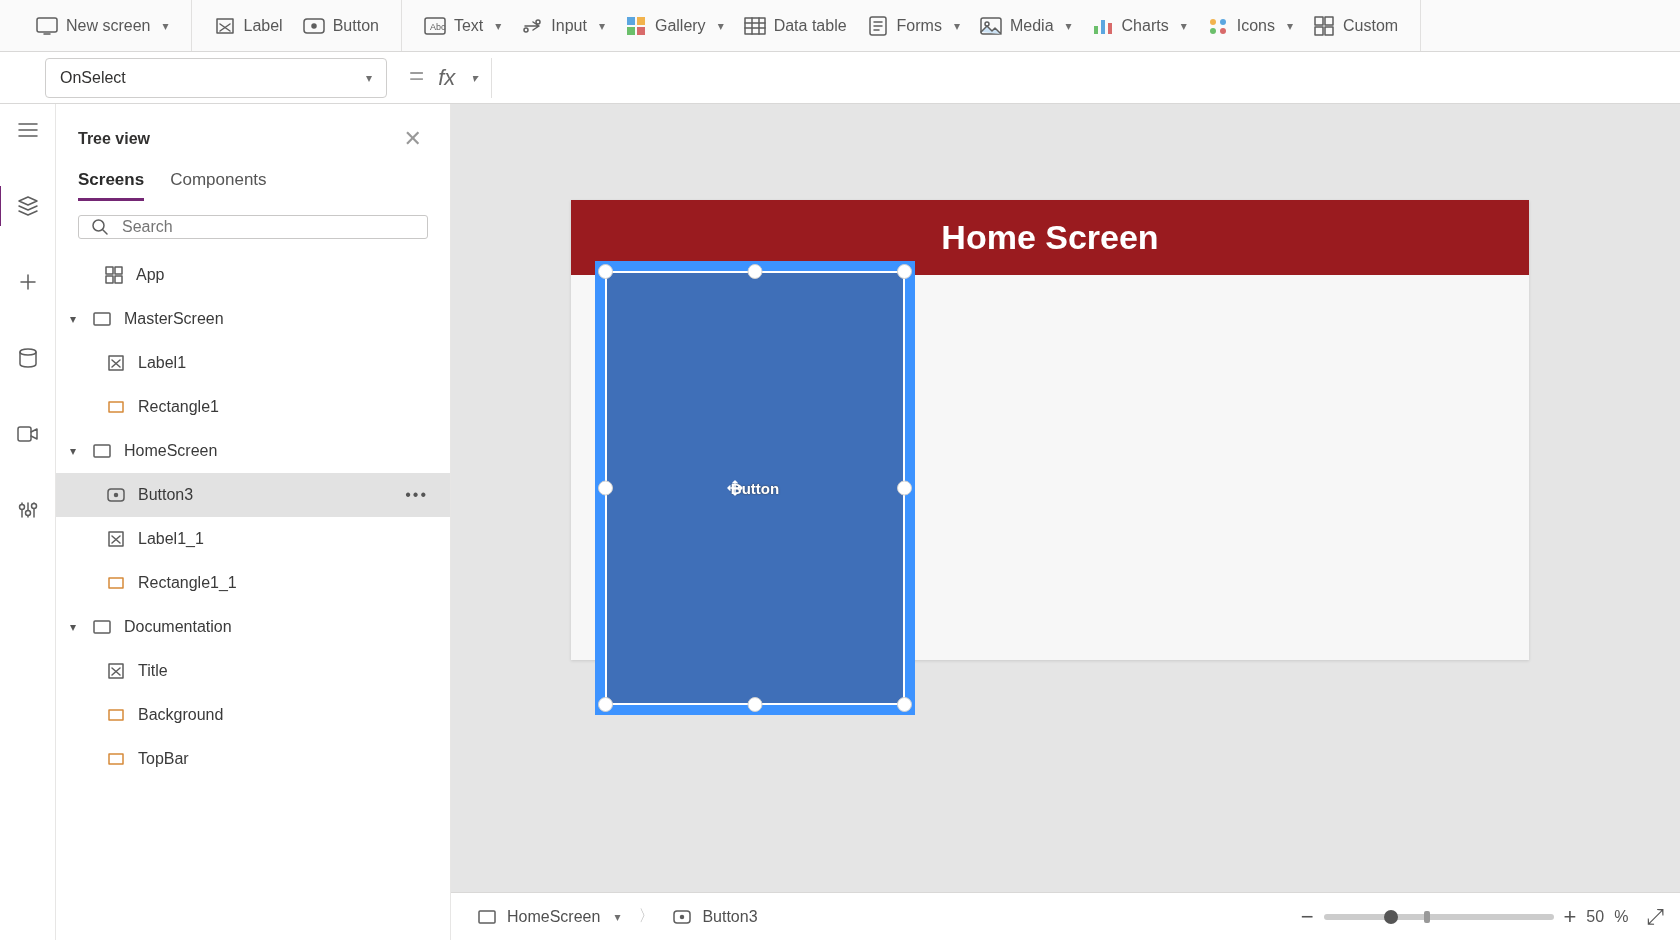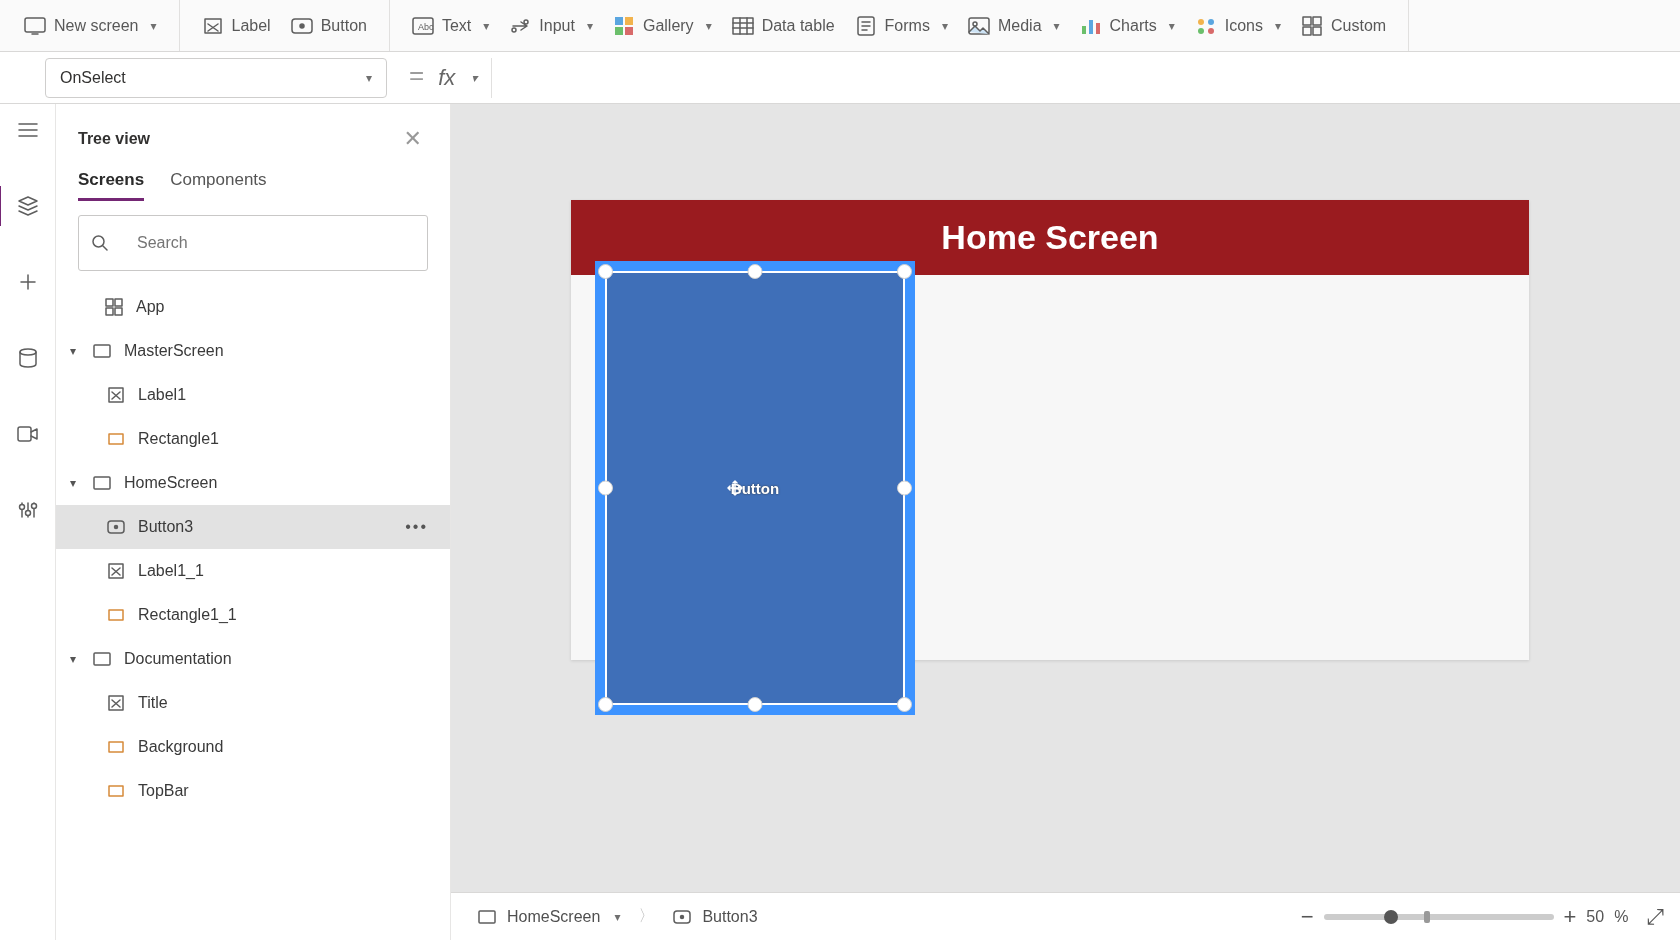--- a/index.html
+++ b/index.html
@@ -1,18 +1,18 @@
 <!DOCTYPE html>
 <html><head>
   <meta charset="utf-8">
   <style>
     * { margin:0; padding:0; box-sizing:border-box; font-family:'Segoe UI',Tahoma,Arial,sans-serif; }
     body { width:1680px; height:940px; background:#fff; overflow:hidden; color:#323130; font-size:16px; display:flex; flex-direction:column; }
     
-    .ribbon { height:52px; border-bottom:1px solid #d9d8d7; display:flex; align-items:center; padding:0 2px; background:#fafafa; }
+    .ribbon { height:52px; border-bottom:1px solid #d9d8d7; display:flex; align-items:center; padding:0 14px; background:#fafafa; }
     .ribbon-group { display:flex; align-items:center; height:100%; padding:0 12px; border-right:1px solid #e1e0df; }
     .ribbon-item { display:flex; align-items:center; gap:8px; color:#585858; padding:6px 10px; cursor:pointer; border-radius:2px; }
     .ribbon-icon { width:22px; height:22px; display:flex; align-items:center; justify-content:center; color:#585858; }
     .chev { font-size:12px; margin-left:4px; color:#707070; }
     
     .fxbar { height:52px; border-bottom:1px solid #d9d8d7; display:flex; align-items:center; background:#fff; }
     .prop-sel { width:342px; margin:0 8px 0 45px; height:40px; border:1px solid #cfcecd; border-radius:4px; display:flex; align-items:center; justify-content:space-between; padding:0 14px; cursor:pointer; }
     .fx-eq { font-size:26px; color:#9c9c9c; margin:0 14px 4px 14px; }
     .fx-f { display:flex; align-items:center; gap:12px; color:#666; font-style:italic; font-size:22px; padding-right:14px; border-right:1px solid #e1e0df; height:40px; }
     .fx-input { flex:1; font-family:Consolas,monospace; font-size:20px; color:#a31515; padding:0 18px; height:40px; display:flex; align-items:center; letter-spacing:2px; }
@@ -23,21 +23,21 @@
     .rail > div { width:56px; height:40px; display:flex; align-items:center; justify-content:center; cursor:pointer; }
     .rail .active { border-left:3px solid #742774; padding-left:0; margin-left:-3px; }
     
     .tree { width:395px; border-right:1px solid #e7e6e5; display:flex; flex-direction:column; background:#fff; }
     .tree-hdr { display:flex; align-items:center; justify-content:space-between; padding:18px 22px 4px 22px; }
     .tree-title { font-size:16px; font-weight:700; color:#323130; }
     .close-x { font-size:22px; color:#999; cursor:pointer; padding:4px 6px; }
     .tabs { display:flex; gap:26px; padding:10px 22px 0 22px; }
     .tab { font-size:17px; padding-bottom:8px; cursor:pointer; color:#555; }
     .tab.active { color:#2b2b2b; font-weight:600; border-bottom:3px solid #742774; }
-    .search { margin:14px 22px; height:56px; border:1px solid #c9c8c7; border-radius:3px; display:flex; align-items:center; padding:0 12px; color:#888; gap:28px; }
+    .search { margin:14px 22px; height:24px; border:1px solid #c9c8c7; border-radius:3px; display:flex; align-items:center; padding:0 12px; color:#888; gap:13px; }
     .search input { border:none; outline:none; font-size:16px; flex:1; }
     .tree-list { flex:1; overflow:auto; }
     .node { height:44px; display:flex; align-items:center; gap:12px; cursor:pointer; font-size:16px; color:#3a3a3a; }
     .node .tw { width:14px; text-align:center; font-size:12px; color:#555; }
     .node.sel { background:#e2e2e2; }
     .node .more { margin-left:auto; padding-right:22px; color:#555; letter-spacing:2px; }
     .ti { width:20px; height:20px; display:flex; align-items:center; justify-content:center; }
     
     .canvas-wrap { flex:1; background:#e5e5e5; position:relative; display:flex; flex-direction:column; }
     .stage { flex:1; position:relative; overflow:hidden; }

